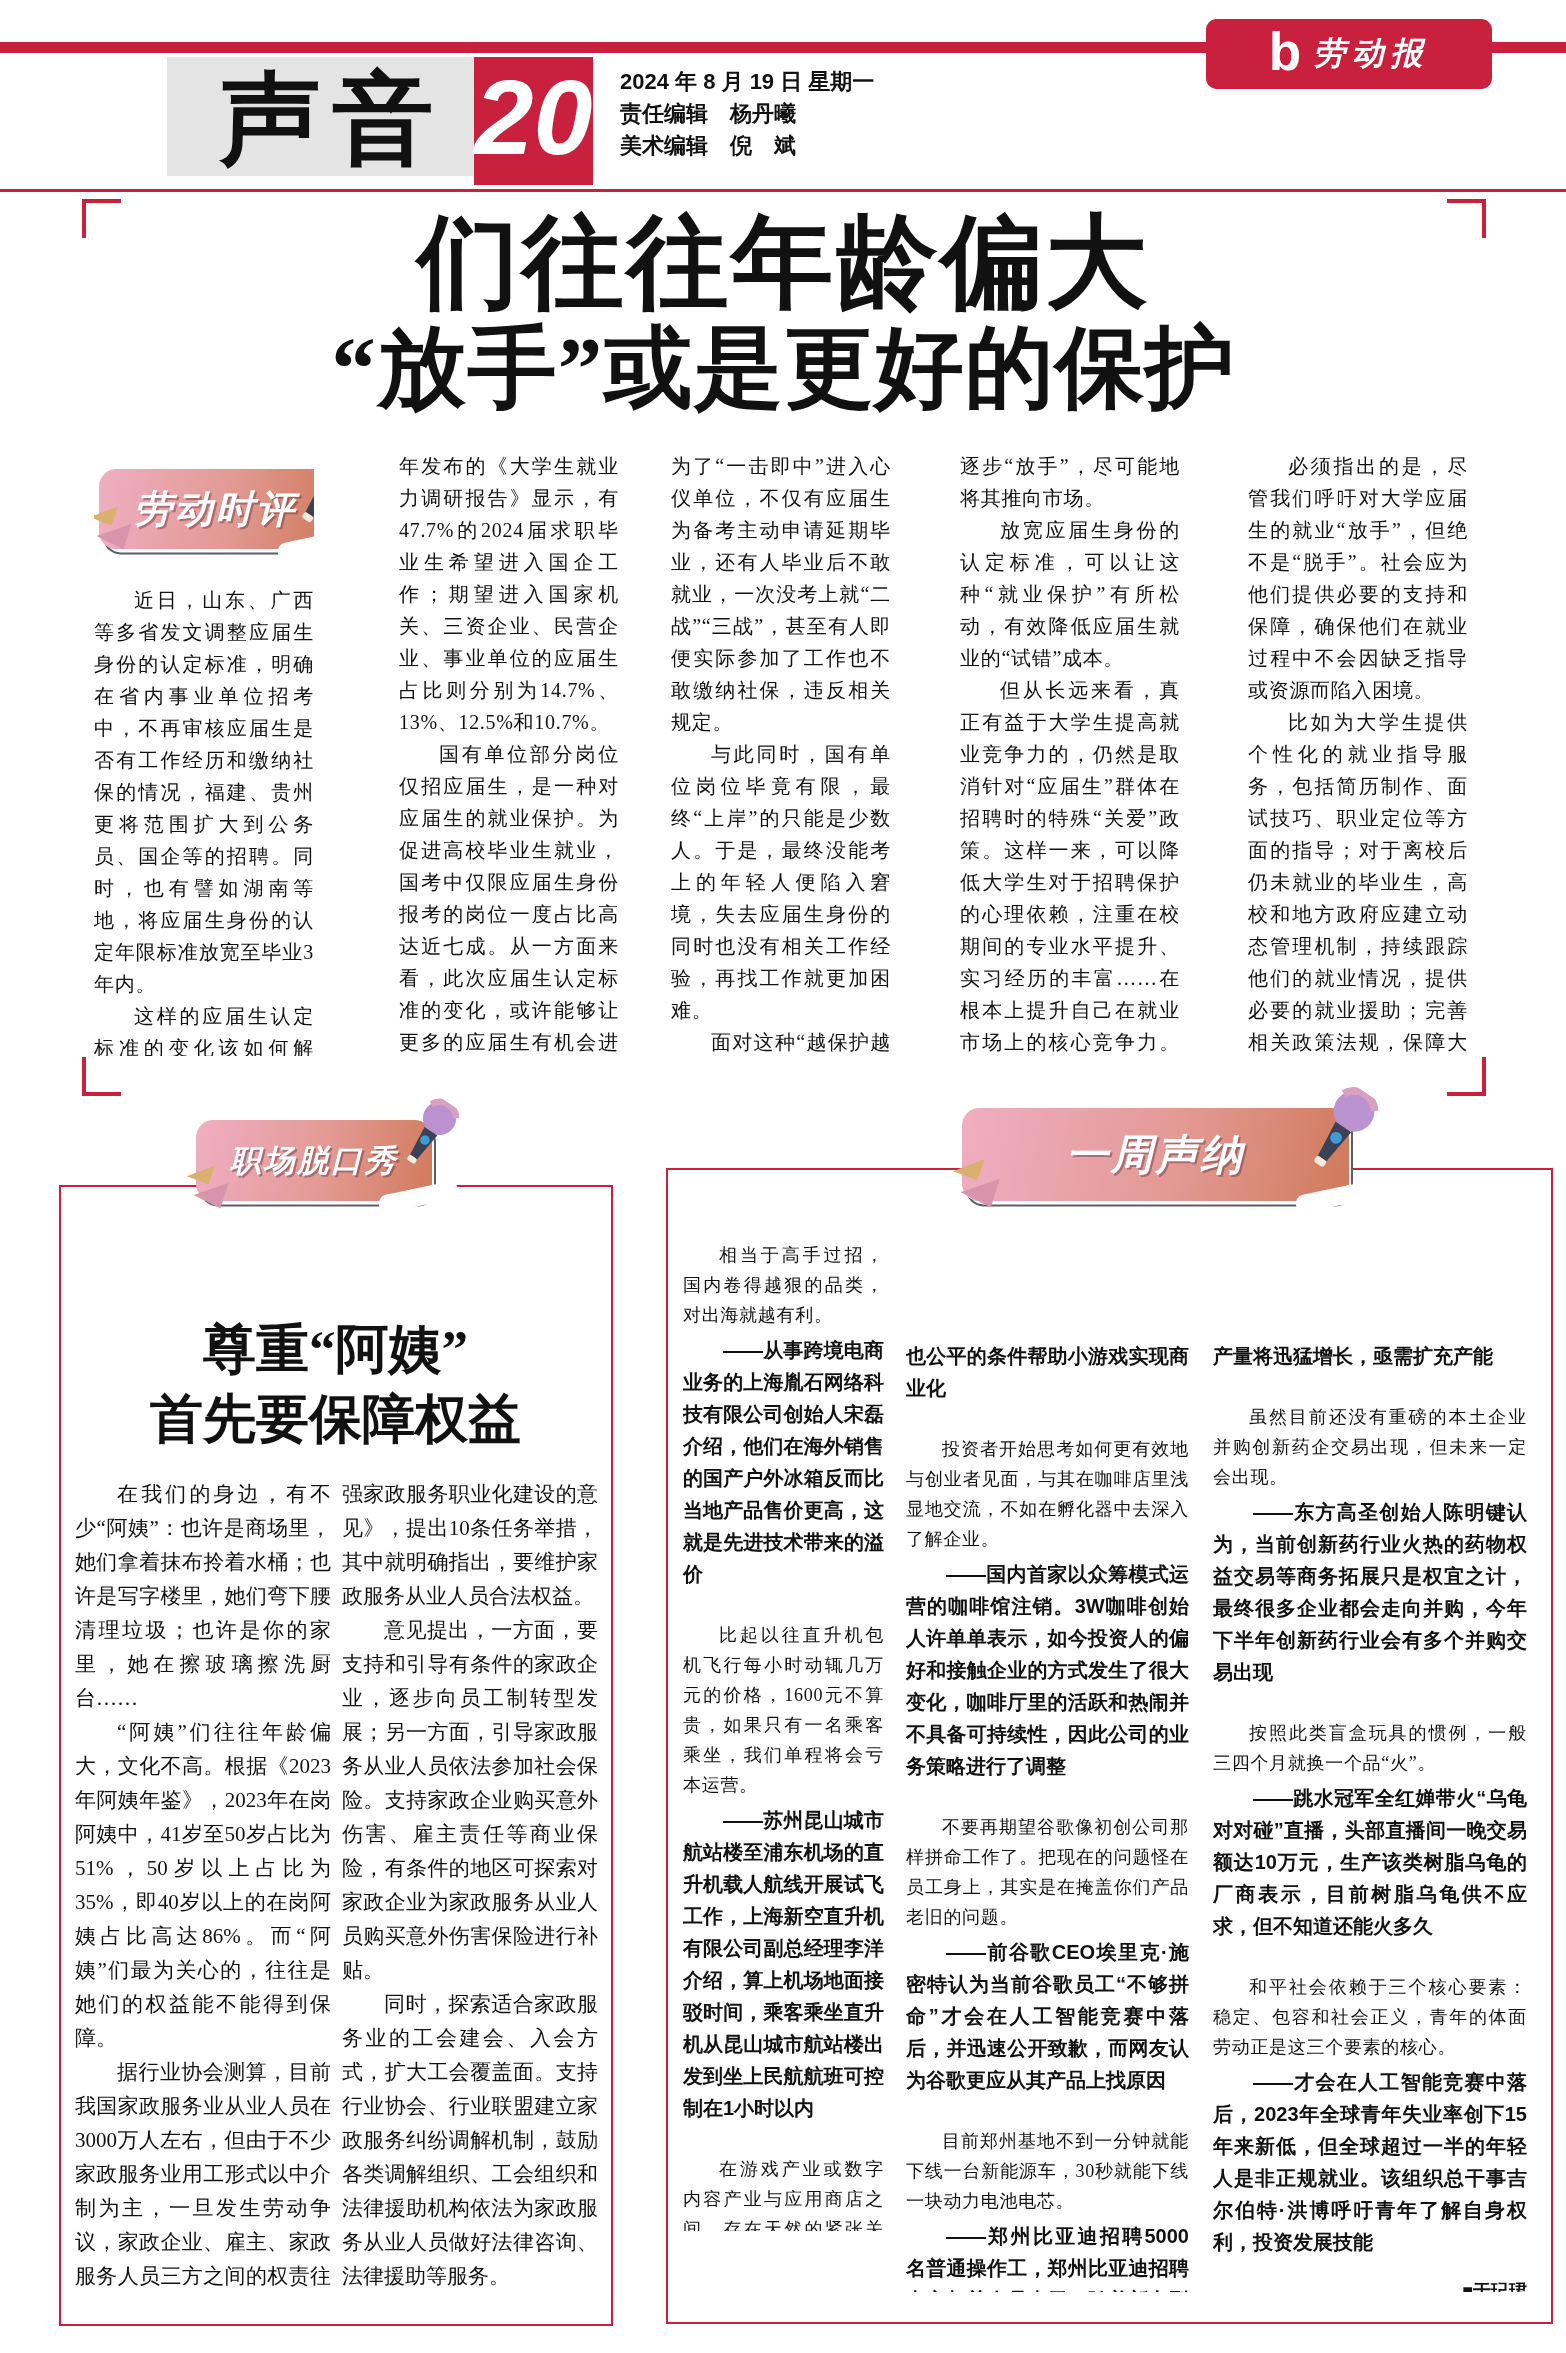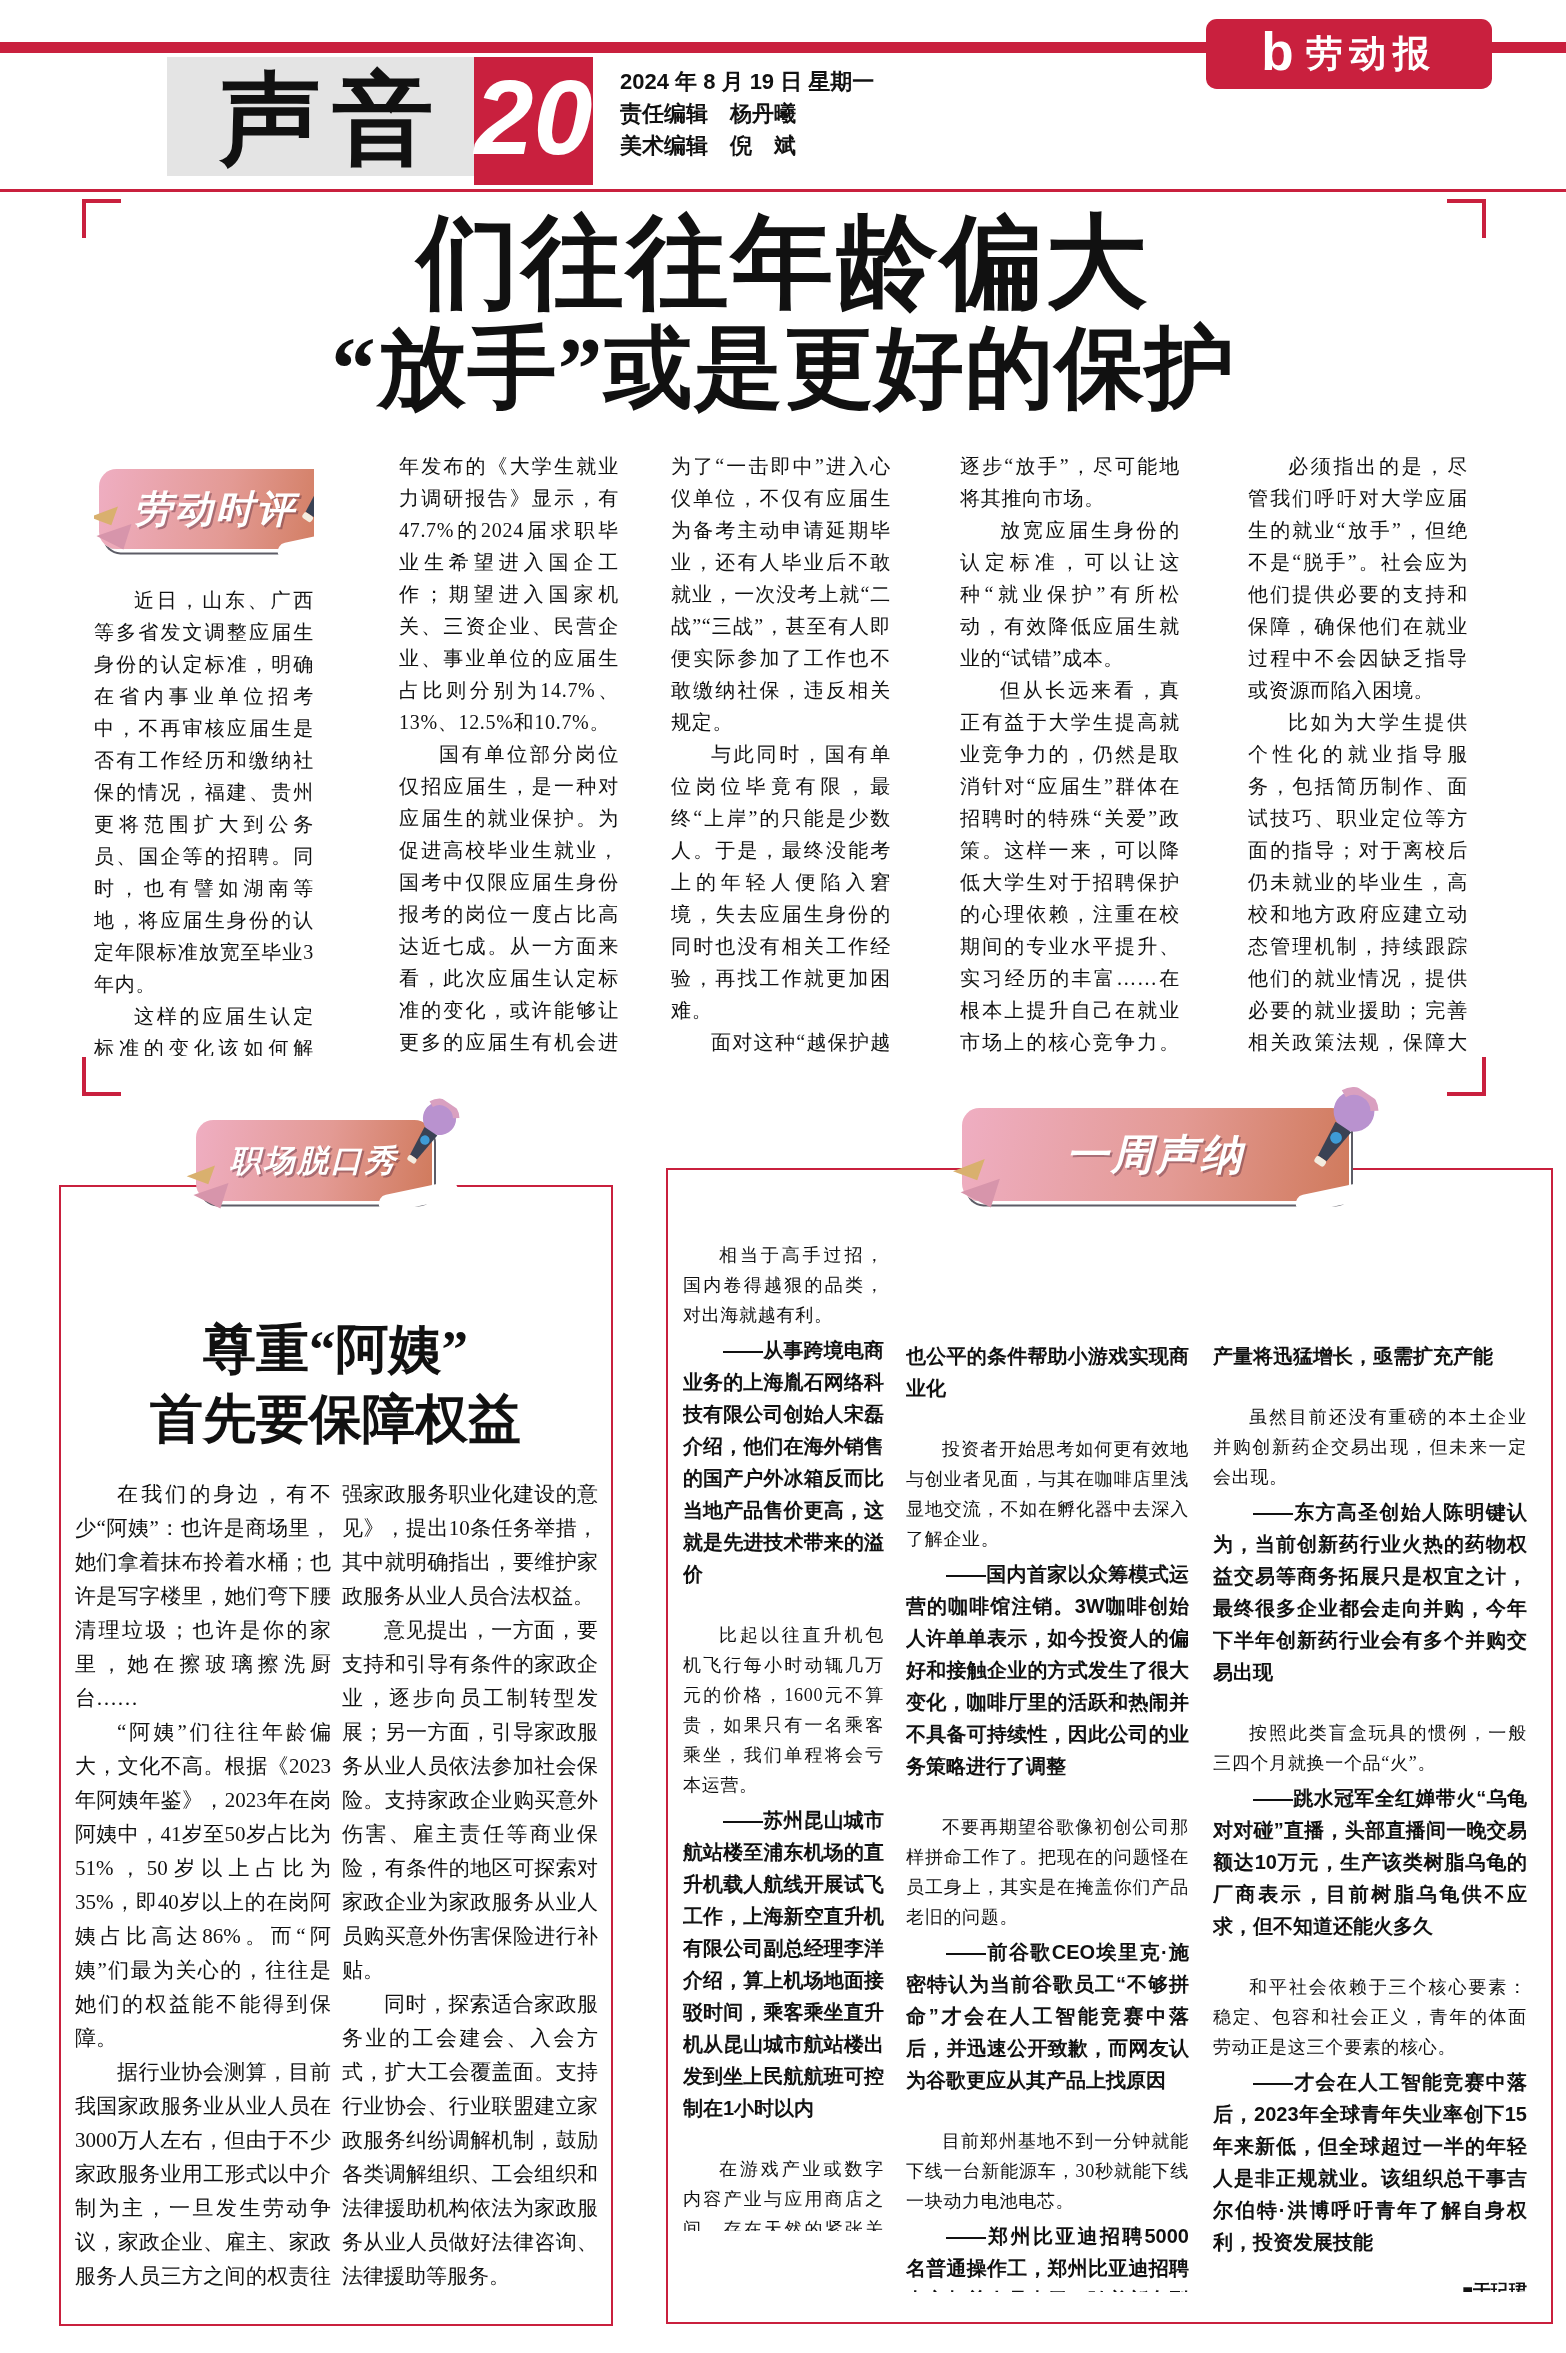--- a/index.html
+++ b/index.html
@@ -5,21 +5,21 @@
   html,body{margin:0;padding:0;background:#9a9a9a;}
   #page{position:relative;width:1567px;height:2354px;background:#ffffff;overflow:hidden;
         font-family:"Liberation Serif",serif;color:#111;}
   .abs{position:absolute;}
 
   
   .topbar{left:0;top:42px;width:1567px;height:10.8px;background:#c9203e;}
   .logo-box{left:1206px;top:19px;width:286px;height:70px;background:#c9203e;border-radius:10.8px;
             display:flex;align-items:center;justify-content:center;gap:12px;}
   .logo-b{color:#fff;font-family:"Liberation Sans",sans-serif;font-weight:900;font-size:53px;line-height:53px;transform:translateY(-2.7px);}
-  .logo-text{color:#fff;font-weight:900;font-size:37px;letter-spacing:6.7px;}
+  .logo-text{color:#fff;font-weight:900;font-size:32px;letter-spacing:6.7px;font-style:italic;}
   .section-box{left:167px;top:57px;width:307px;height:119px;background:#e4e4e4;
                display:flex;align-items:center;justify-content:center;}
   .section-box span{font-size:101px;font-weight:900;letter-spacing:12px;transform:translateY(4px);margin-left:24px;}
   .pagenum-box{left:474px;top:57px;width:119px;height:128px;background:#c9203e;
                display:flex;align-items:center;justify-content:center;}
   .pagenum-box span{color:#fff;font-family:"Liberation Sans",sans-serif;font-weight:900;
                     font-style:italic;font-size:106px;transform:translateY(-4px);}
   .masthead-meta{left:620px;top:66px;width:512px;font-family:"Liberation Sans",sans-serif;
                  font-weight:700;font-size:22px;line-height:32px;}
   .head-rule{left:0;top:189px;width:1567px;height:3.4px;background:#c9203e;}

